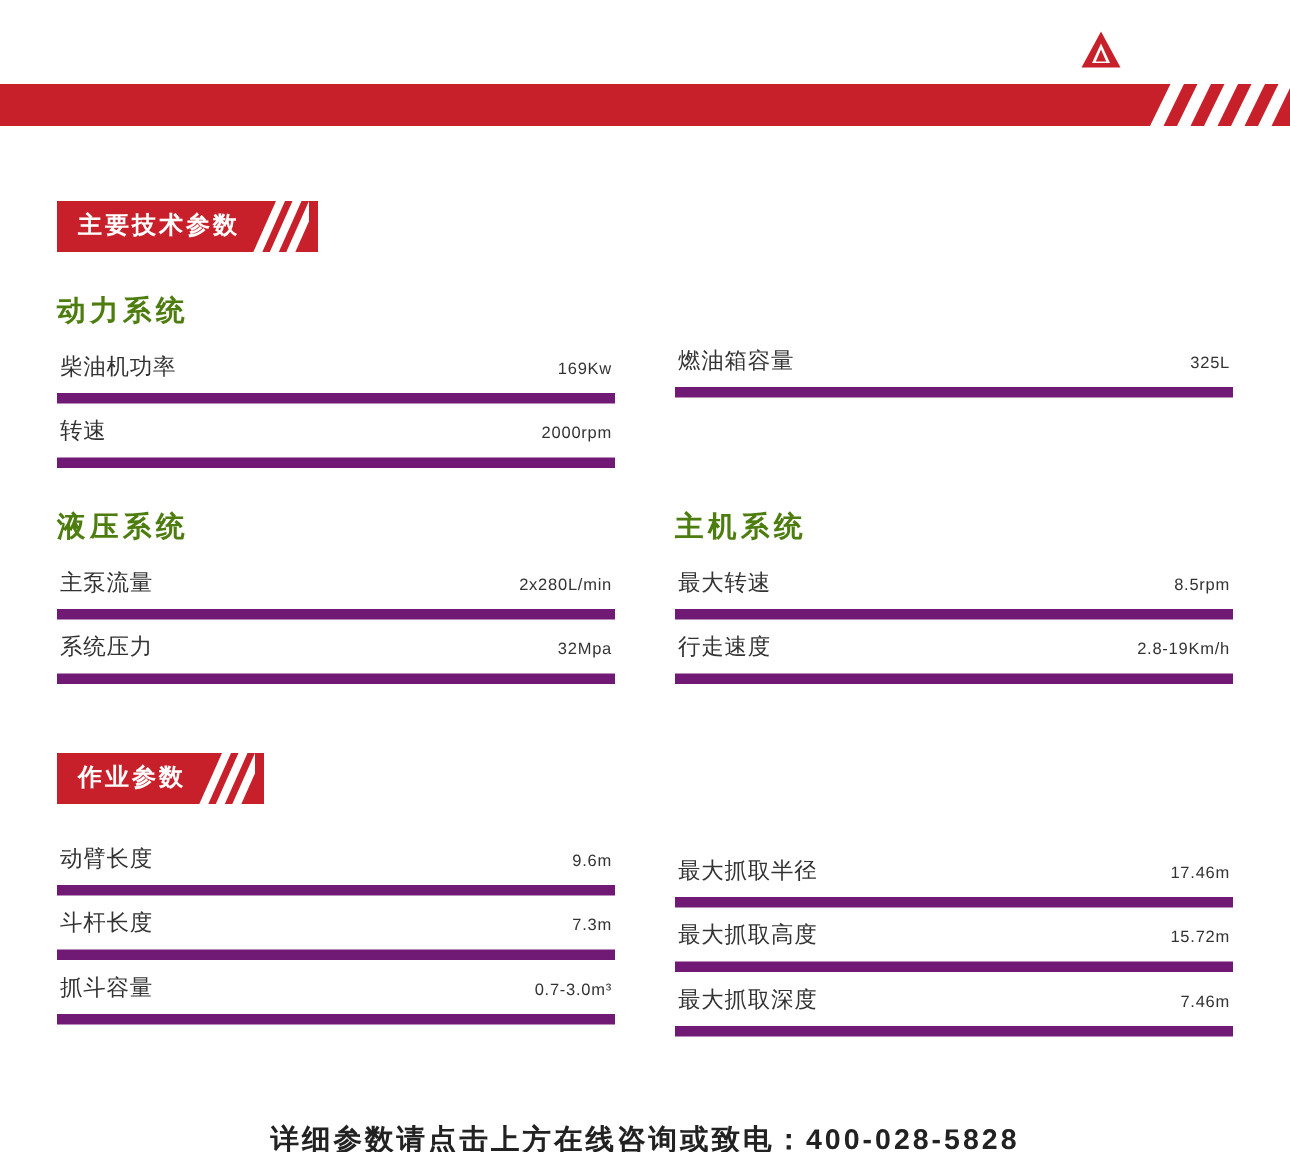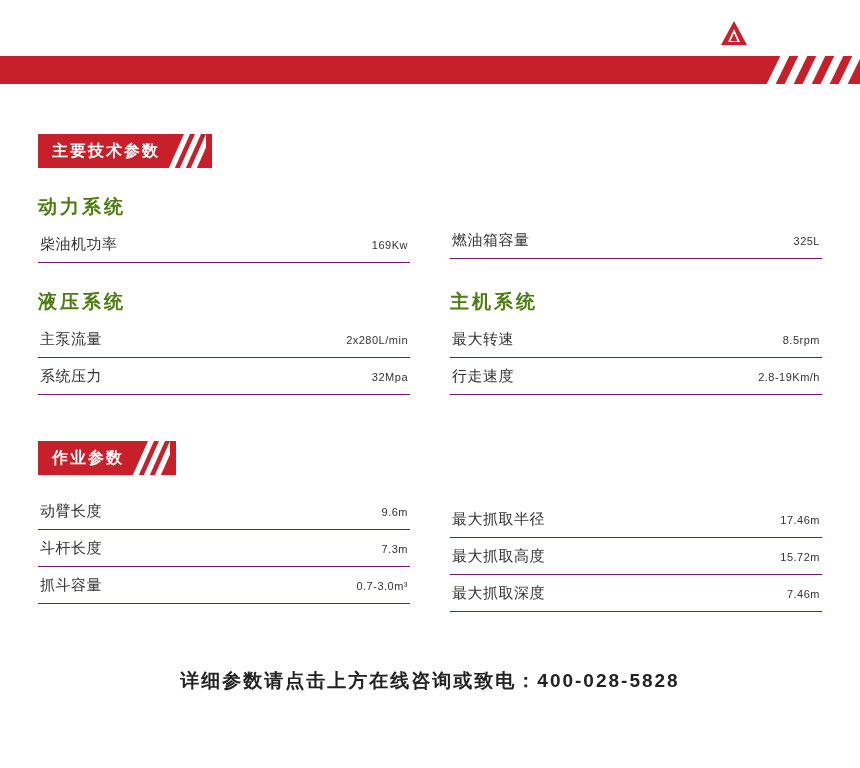--- a/index.html
+++ b/index.html
@@ -135,21 +135,21 @@
     display: flex;
     gap: 40px;
   }
   .col {
     width: 384px;
   }
   .spec-row {
     display: flex;
     justify-content: space-between;
     align-items: baseline;
-    border-bottom: 1px solid #701a75;
+    border-bottom: 7px solid #701a75;
     padding: 9px 2px 8px 2px;
     font-size: 15px;
     color: #333333;
     letter-spacing: 0.5px;
     gap: 26px;
   }
   .spec-row .name {
     white-space: nowrap;
   }
   .spec-row .value {
@@ -209,20 +209,24 @@
   </div>
 
   
   <div class="cols">
     <div class="col">
       <div class="sub-head">动力系统</div>
       <div class="spec-row">
         <span class="name">柴油机功率</span>
         <span class="value">169Kw</span>
       </div>
+      <div class="spec-row">
+        <span class="name">转速</span>
+        <span class="value">2000rpm</span>
+      </div>
     </div>
     <div class="col">
       <div class="sub-head">&nbsp;</div>
       <div class="spec-row">
         <span class="name">燃油箱容量</span>
         <span class="value">325L</span>
       </div>
     </div>
   </div>
 

